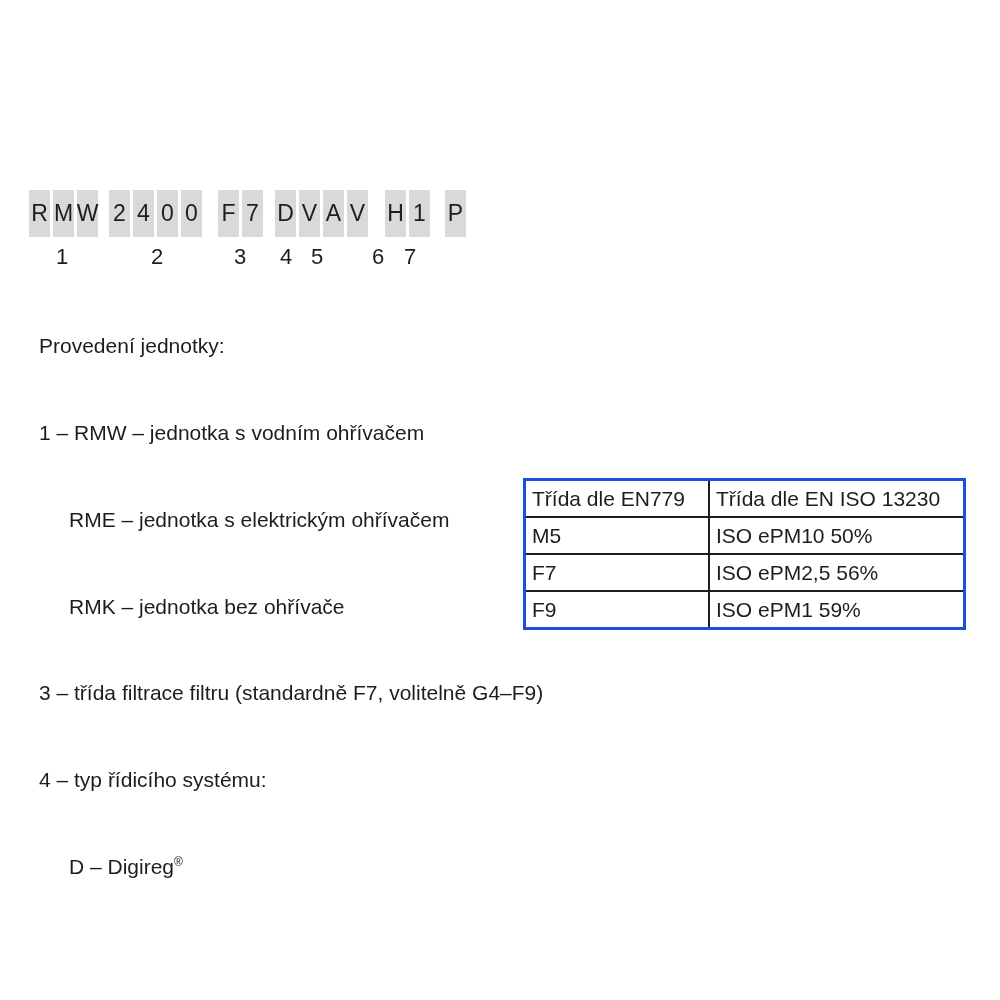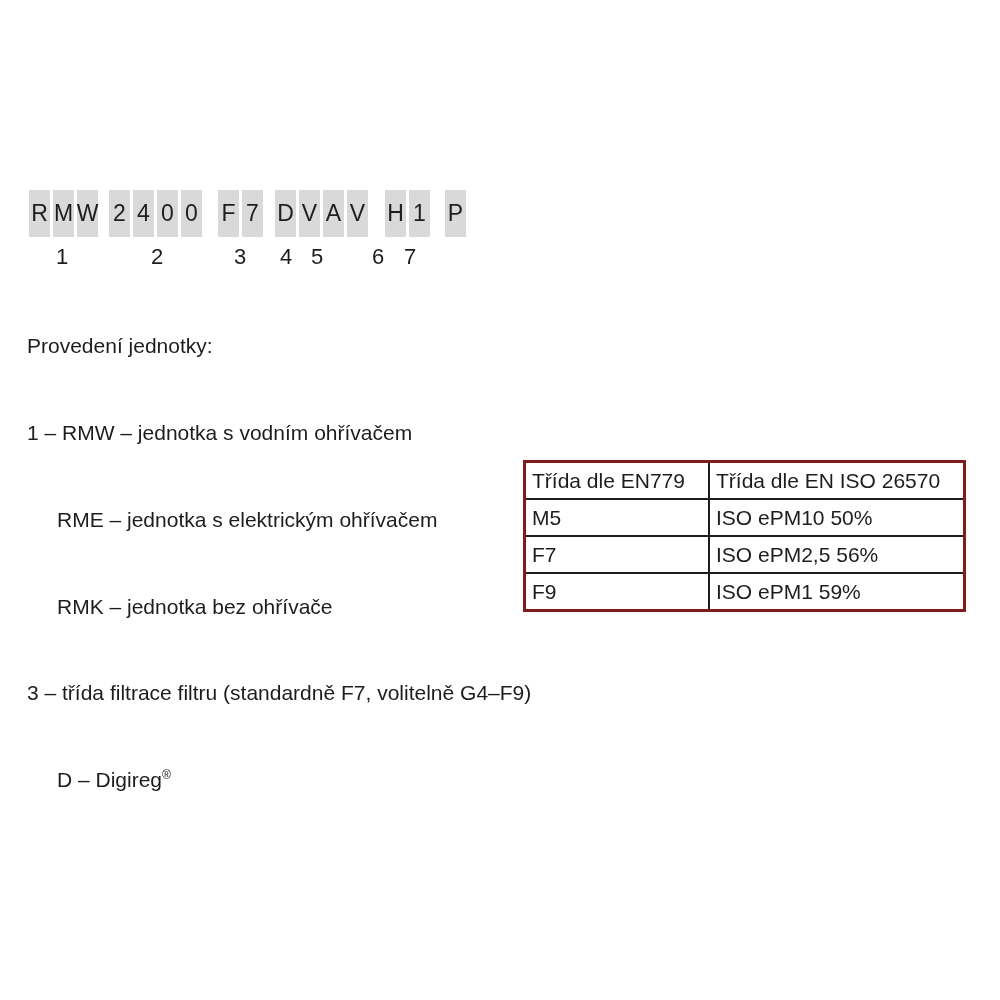--- a/index.html
+++ b/index.html
@@ -37,30 +37,30 @@
   }
   .n1 { left: 56px; } .n2 { left: 151px; } .n3 { left: 234px; }
   .n4 { left: 280px; } .n5 { left: 311px; } .n6 { left: 372px; } .n7 { left: 404px; }
 
   
   .legend {
     position: absolute; left: 27px; top: 273px;
     font-size: 21px; line-height: 27.6px;
     white-space: pre;
   }
-  .line { white-space: pre; }
+  .line { white-space: pre; margin-left: 12px; }
   .line .b { font-weight: normal; }
   .indent { padding-left: 30px; }
   sup { font-size: 12px; }
 
   
   .ftable {
-    position: absolute; left: 523px; top: 460px;
+    position: absolute; left: 523px; top: 478px;
     border-collapse: collapse;
-    border: 3px solid #7f1d1d;
+    border: 3px solid #1d4ed8;
   }
   .ftable td {
     border: 2px solid #1d1d1b;
     height: 35px;
     padding: 0 0 0 6px;
     font-size: 21px;
     vertical-align: middle;
     white-space: nowrap;
   }
   .ftable td.c1 { width: 176px; }
@@ -111,40 +111,41 @@
     <span class="n6">6</span>
     <span class="n7">7</span>
   </div>
 
   <div class="legend">
     <div class="line"><span></span><span class="b"></span><span>Provedení jednotky:</span><sup></sup></div>
     <div class="line"><span>1 – </span><span class="b">RMW</span><span> – jednotka s vodním ohřívačem</span><sup></sup></div>
     <div class="line indent"><span></span><span class="b">RME</span><span> – jednotka s elektrickým ohřívačem</span><sup></sup></div>
     <div class="line indent"><span></span><span class="b">RMK</span><span> – jednotka bez ohřívače</span><sup></sup></div>
     <div class="line"><span>3 – </span><span class="b"></span><span>třída filtrace filtru (standardně F7, volitelně G4–F9)</span><sup></sup></div>
+    <div class="line"><span>4 – </span><span class="b"></span><span>typ řídicího systému:</span><sup></sup></div>
     <div class="line indent"><span></span><span class="b">D</span><span> – Digireg</span><sup>®</sup></div>
     
     
     
     
     
     
     
     
     
     
     
     
   </div>
 
   <table class="ftable">
     <tbody>
       <tr>
         <td class="c1">Třída dle EN779</td>
-        <td class="c2">Třída dle EN ISO 26570</td>
+        <td class="c2">Třída dle EN ISO 13230</td>
       </tr>
       <tr>
         <td class="c1">M5</td>
         <td class="c2">ISO ePM10 50%</td>
       </tr>
       <tr>
         <td class="c1">F7</td>
         <td class="c2">ISO ePM2,5 56%</td>
       </tr>
       <tr>

